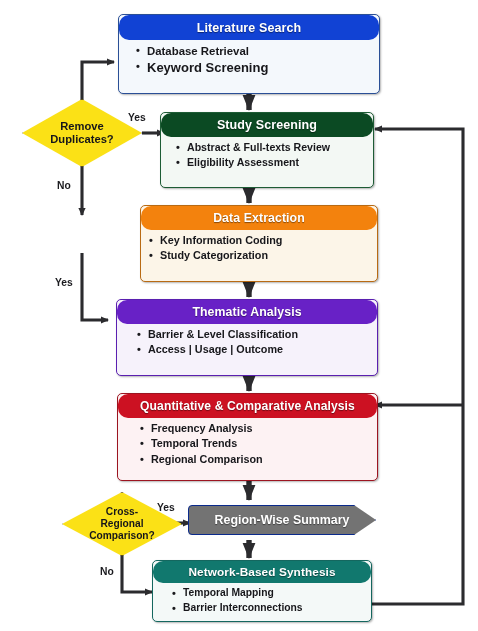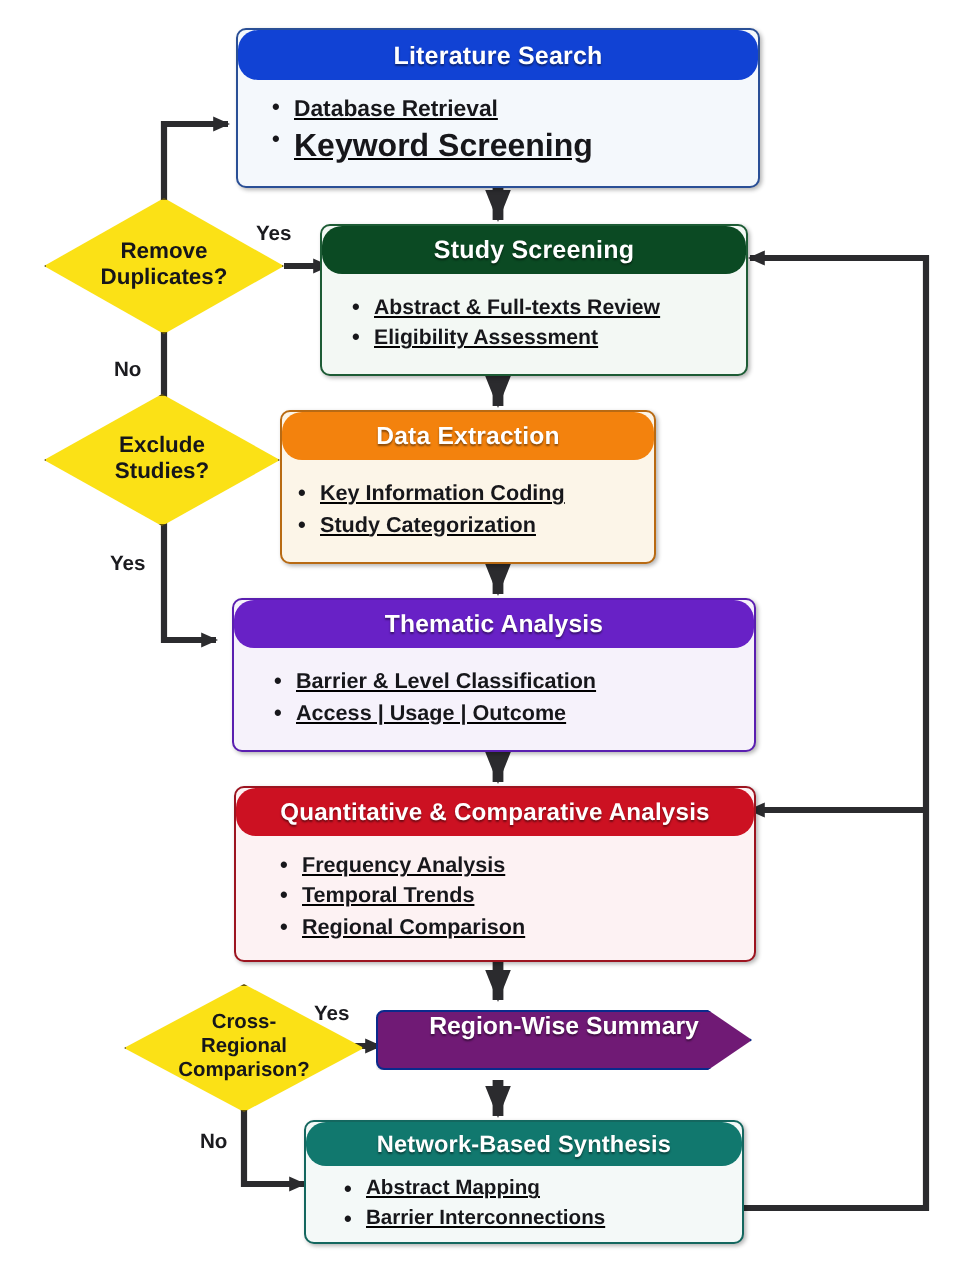--- a/index.html
+++ b/index.html
@@ -9,40 +9,40 @@
   svg.wires{position:absolute;left:0;top:0;width:478px;height:631px;pointer-events:none;}
 
   
   .node{position:absolute;box-sizing:border-box;border-radius:5px;
         box-shadow:1px 1px 2px rgba(0,0,0,.30);overflow:hidden;}
   .node .hdr{box-sizing:border-box;width:100%;text-align:center;color:#fff;
              font-weight:bold;letter-spacing:.1px;
              text-shadow:0 1px 1px rgba(0,0,0,.45);
              display:flex;align-items:center;justify-content:center;border-radius:10px;}
   .node .body{box-sizing:border-box;width:100%;display:flex;flex-direction:column;
-              justify-content:center;padding:3px 0 3px 16px;text-decoration:underline;}
+              justify-content:flex-start;padding:3px 0 3px 16px;}
   .node .body ul{margin:0;padding:0 0 0 12px;list-style:none;}
   .node .body li{position:relative;color:#17171b;font-weight:bold;
                  line-height:1.42;white-space:nowrap;}
   .node .body li:before{content:"\2022";position:absolute;left:-11px;top:0;
                         font-size:11px;line-height:inherit;}
 
   
   .diamond{position:absolute;display:flex;align-items:center;justify-content:center;}
   .diamond .dshape{position:absolute;inset:0;background:#FBE116;
                    border:1.4px solid #6b5a05;
                    clip-path:polygon(50% 0,100% 50%,50% 100%,0 50%);
                    filter:drop-shadow(1px 1px 1px rgba(0,0,0,.35));}
   .diamond .dtext{position:relative;text-align:center;color:#16161a;
                   font-weight:bold;line-height:1.16;z-index:2;}
 
   
-  .banner{position:absolute;display:flex;
+  .banner{position:absolute;display:flex;align-items:center;
           padding-left:22px;box-sizing:border-box;
-          background:#701a75;border:1.3px solid #0a2a8c;
+          background:#737373;border:1.3px solid #0a2a8c;
           clip-path:polygon(0 0, calc(100% - 22px) 0, 100% 50%, calc(100% - 22px) 100%, 0 100%);
           border-radius:4px 0 0 4px;
           box-shadow:1px 1px 2px rgba(0,0,0,.3);}
   .banner span{color:#fff;font-weight:bold;width:calc(100% - 22px);
                text-align:center;text-shadow:0 1px 1px rgba(0,0,0,.45);}
 
   
   .elabel{position:absolute;color:#1b1b1f;font-weight:bold;
           background:transparent;white-space:nowrap;}
 </style>
@@ -95,39 +95,39 @@
   </svg>
 
   <div class="node" style="left:118px;top:14px;width:262px;height:80px;
               background:#F4F8FC;border:1.4px solid #2a4f96;">
     <div class="hdr" style="height:25px;background:#1142D4;font-size:12.5px;">
       <span>Literature Search</span>
     </div>
     <div class="body" style="height:53px;">
       <ul>
         <li style="font-size:11.4px">Database Retrieval</li>
-        <li style="font-size:16px">Keyword Screening</li>
+        <li style="font-size:13px">Keyword Screening</li>
       </ul>
     </div>
   </div>
 
   <div class="node" style="left:160px;top:112px;width:214px;height:76px;
               background:#F3F8F4;border:1.4px solid #1d5c35;">
     <div class="hdr" style="height:24px;background:#0B4A23;font-size:12.5px;">
       <span>Study Screening</span>
     </div>
     <div class="body" style="height:50px;padding-left:14px;">
       <ul>
         <li style="font-size:10.6px">Abstract &amp; Full-texts Review</li>
         <li style="font-size:10.6px">Eligibility Assessment</li>
       </ul>
     </div>
   </div>
 
-  <div class="node" style="left:140px;top:205px;width:188px;height:77px;
+  <div class="node" style="left:140px;top:205px;width:238px;height:77px;
               background:#FCF5E8;border:1.4px solid #b86a13;">
     <div class="hdr" style="height:24px;background:#F3820D;font-size:12.3px;">
       <span>Data Extraction</span>
     </div>
     <div class="body" style="height:51px;padding-left:7px;">
       <ul>
         <li style="font-size:10.8px">Key Information Coding</li>
         <li style="font-size:10.8px">Study Categorization</li>
       </ul>
     </div>
@@ -164,41 +164,34 @@
     <span style="font-size:12.4px">Region-Wise Summary</span>
   </div>
 
   <div class="node" style="left:152px;top:560px;width:220px;height:62px;
               background:#F4F9F8;border:1.4px solid #14675f;">
     <div class="hdr" style="height:22px;background:#11786E;font-size:11.8px;text-align:right;">
       <span>Network-Based Synthesis</span>
     </div>
     <div class="body" style="height:40px;padding-left:18px;">
       <ul>
-        <li style="font-size:10.3px">Abstract Mapping</li>
+        <li style="font-size:10.3px">Temporal Mapping</li>
         <li style="font-size:10.3px">Barrier Interconnections</li>
       </ul>
     </div>
   </div>
 
   <div class="diamond" style="left:22px;top:99px;width:120px;height:68px;">
     <div class="dshape"></div>
     <div class="dtext" style="font-size:11.2px">
       <div>Remove</div>
       <div>Duplicates?</div>
     </div>
   </div>
 
-  <div class="diamond" style="left:22px;top:197px;width:118px;height:66px;">
-    <div class="dshape"></div>
-    <div class="dtext" style="font-size:11.2px">
-      <div>Exclude</div>
-      <div>Studies?</div>
-    </div>
-  </div>
 
   <div class="diamond" style="left:62px;top:492px;width:120px;height:64px;">
     <div class="dshape"></div>
     <div class="dtext" style="font-size:10.2px">
       <div>Cross-</div>
       <div>Regional</div>
       <div>Comparison?</div>
     </div>
   </div>
 

